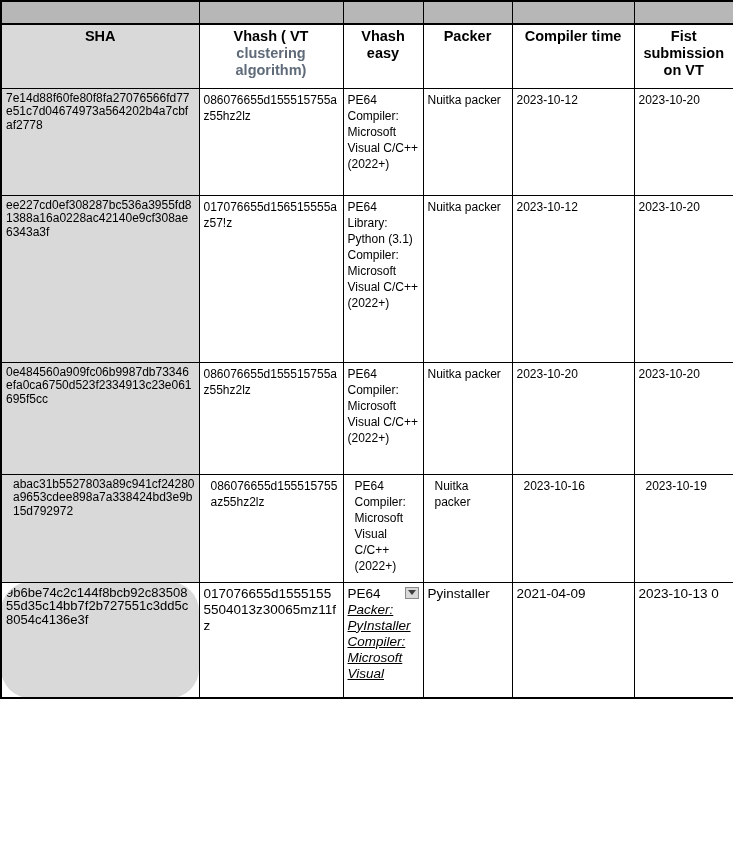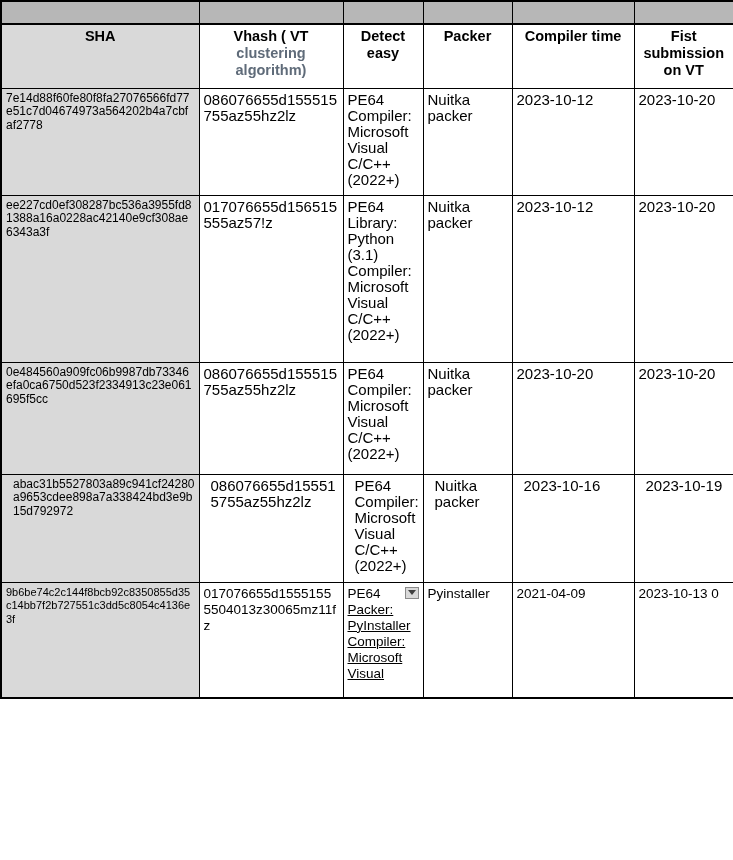--- a/index.html
+++ b/index.html
@@ -41,35 +41,35 @@
   tr.head-row th {
     font-size: 14.5px;
     font-weight: bold;
     line-height: 17px;
     height: 64px;
     background: #ffffff;
     text-align: center;
   }
   tr.head-row th.sha { background: var(--shade-bg); }
   .vhash-sub { color: var(--subhead-c); font-weight: bold; }
-  td { font-size: 15px; line-height: 16px; }
+  td { font-size: 12px; line-height: 16px; }
   td.sha {
     background: var(--shade-bg);
     font-size: 12px;
     line-height: 13.5px;
     word-break: break-all;
   }
   td.vhash { word-break: break-all; }
   tr.r1 td { height: 107px; margin-left: 24px; }
   tr.r2 td { height: 167px; }
   tr.r3 td { height: 112px; }
   tr.r4 td { height: 108px; padding-left: 11px; }
   tr.r5 td { height: 159px; }
   tr.r6 td { height: 116px; font-size: 13.5px; }
-  tr.r6 td.sha { font-size: 11px; }
+  tr.r6 td.sha { font-size: 13px; border-radius: 29px; }
   .dd-btn {
     float: right;
     width: 14px;
     height: 12px;
     margin-top: 1px;
     background: #d9d9d9;
     border: 1px solid #8a8a8a;
     display: inline-flex;
     align-items: center;
     justify-content: center;
@@ -78,20 +78,21 @@
   .dd-tri {
     width: 0; height: 0;
     border-left: 4px solid transparent;
     border-right: 4px solid transparent;
     border-top: 5px solid #3f3f3f;
   }
   .detect-links {
     text-decoration: underline;
     cursor: pointer;
     display: inline;
+    font-style: italic;
   }
 </style>
 </head>
 <body>
 
 <div class="viewport">
   <table class="data-table">
     <colgroup>
       <col style="width:198px">
       <col style="width:144px">
@@ -110,21 +111,21 @@
       <td></td>
       <td></td>
     </tr>
 
     <tr class="head-row">
       <th class="sha">SHA</th>
       <th>
         <span>Vhash ( VT</span>
         <span class="vhash-sub">clustering algorithm)</span>
       </th>
-      <th>Detect easy</th>
+      <th>Vhash easy</th>
       <th>Packer</th>
       <th>Compiler time</th>
       <th>Fist submission on VT</th>
     </tr>
 
     <tr class="r1">
       <td class="sha">7e14d88f60fe80f8fa27076566fd77e51c7d04674973a564202b4a7cbfaf2778</td>
       <td class="vhash">086076655d155515755az55hz2lz</td>
       <td class="detect">PE64 Compiler: Microsoft Visual C/C++ (2022+)</td>
       <td>Nuitka packer</td>

